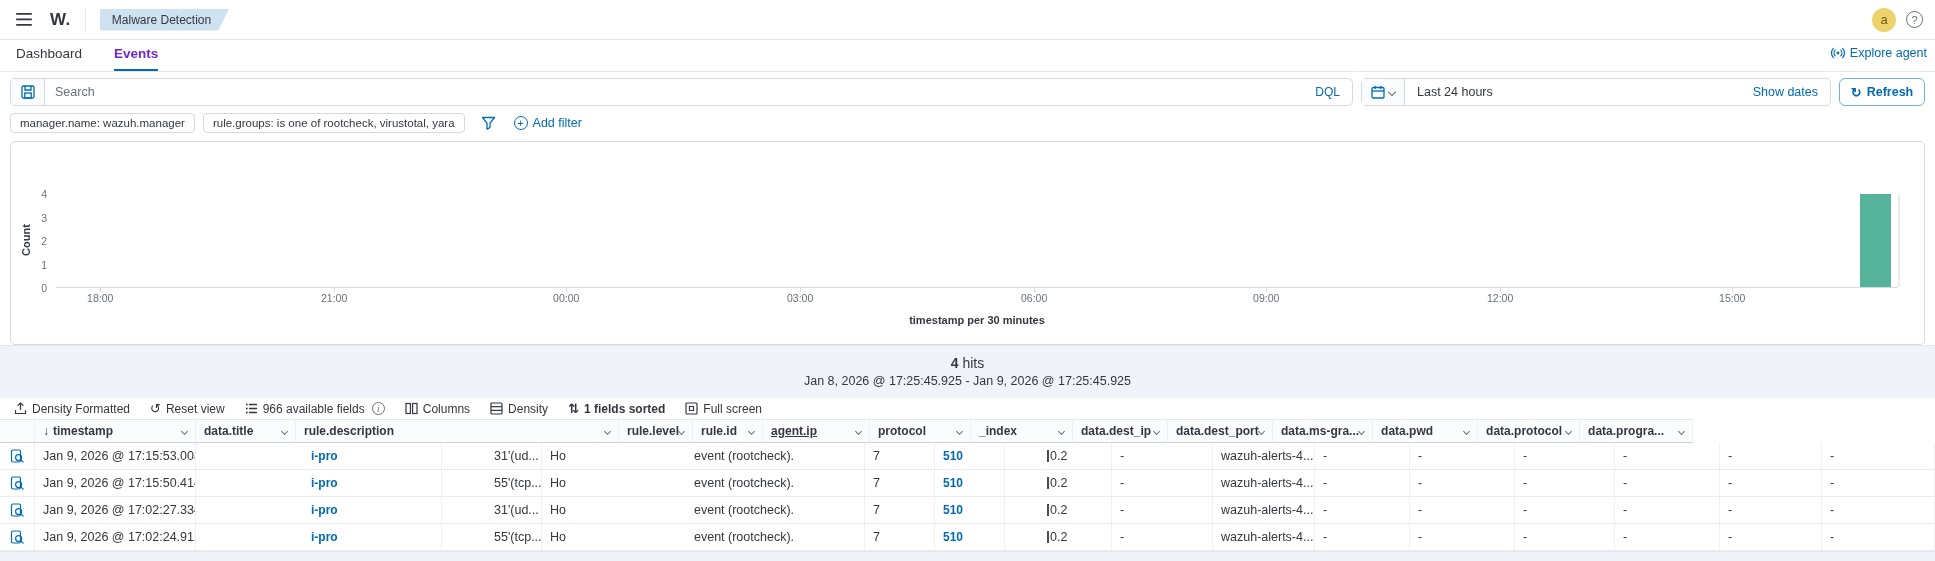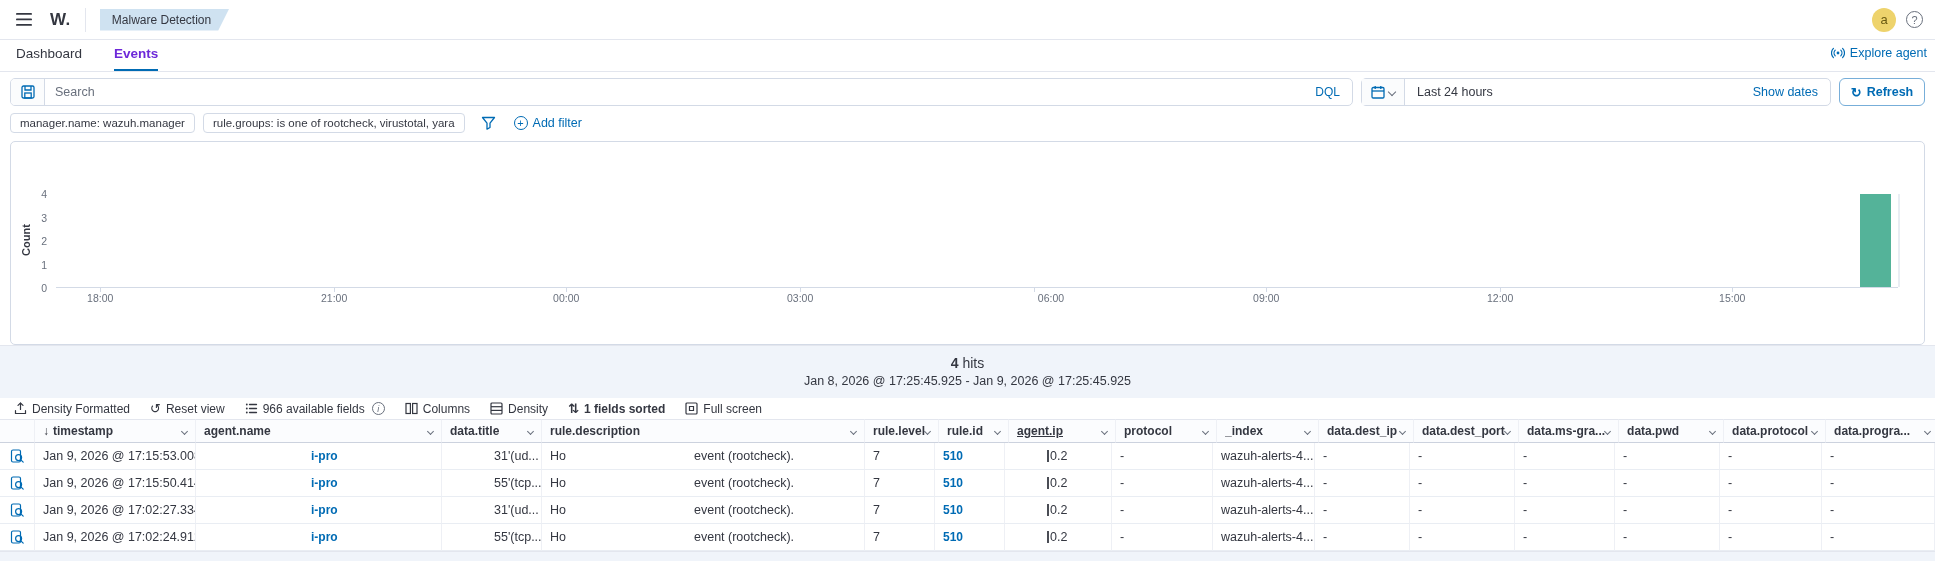--- a/index.html
+++ b/index.html
@@ -172,34 +172,35 @@
     <span>Add filter</span>
   </div>
 </div>
 
 <div class="chartpanel">
   <div class="ylab">Count</div>
   <div class="plot">
       <div class="plot-redge"></div>
       <div class="bar" title="Jan 9, 2026 ~17:00 (last 30-min bucket) — 4" style="left: 97.94%; width: 1.68%; height: 100%; background: rgb(84, 179, 153);"></div>
     </div>
+  <div class="xtitle">timestamp per 30 minutes</div>
 <div class="ytick" style="top: 140px;">0</div>
     <div class="ytick" style="top: 116.5px;">1</div>
     <div class="ytick" style="top: 93px;">2</div>
     <div class="ytick" style="top: 69.5px;">3</div>
     <div class="ytick" style="top: 46px;">4</div>
     <div class="xtick" style="left: 89.208px;">18:00</div>
     <div class="xtickmark" style="left: 89.208px;"></div>
     <div class="xtick" style="left: 323.142px;">21:00</div>
     <div class="xtickmark" style="left: 323.142px;"></div>
     <div class="xtick" style="left: 555.234px;">00:00</div>
     <div class="xtickmark" style="left: 555.234px;"></div>
     <div class="xtick" style="left: 789.168px;">03:00</div>
     <div class="xtickmark" style="left: 789.168px;"></div>
-    <div class="xtick" style="left: 1023.1px; text-align: right;">06:00</div>
+    <div class="xtick" style="left: 1023.1px;">06:00</div>
     <div class="xtickmark" style="left: 1023.1px;"></div>
     <div class="xtick" style="left: 1255.19px;">09:00</div>
     <div class="xtickmark" style="left: 1255.19px;"></div>
     <div class="xtick" style="left: 1489.13px;">12:00</div>
     <div class="xtickmark" style="left: 1489.13px;"></div>
     <div class="xtick" style="left: 1721.22px;">15:00</div>
     <div class="xtickmark" style="left: 1721.22px;"></div>
   </div>
 
 <div class="hits">
@@ -272,24 +273,20 @@
 </div>
 
 <div class="tablewrap">
     <div class="trow">
       <div class="th" style="flex: 0 0 35px;"></div>
       <div class="th" style="flex: 0 0 161px;">
         <span class="sortarrow">↓</span>
         <span class="hlabel">timestamp</span>
         <span class="chev"></span>
       </div>
-      <div class="th" style="flex: 0 0 246px;">
-        <span class="hlabel">agent.name</span>
-        <span class="chev"></span>
-      </div>
       <div class="th" style="flex: 0 0 100px;">
         <span class="hlabel">data.title</span>
         <span class="chev"></span>
       </div>
       <div class="th" style="flex: 0 0 323px;">
         <span class="hlabel">rule.description</span>
         <span class="chev"></span>
       </div>
       <div class="th" style="flex: 0 0 70px;">
         <span class="hlabel">rule.level</span>

